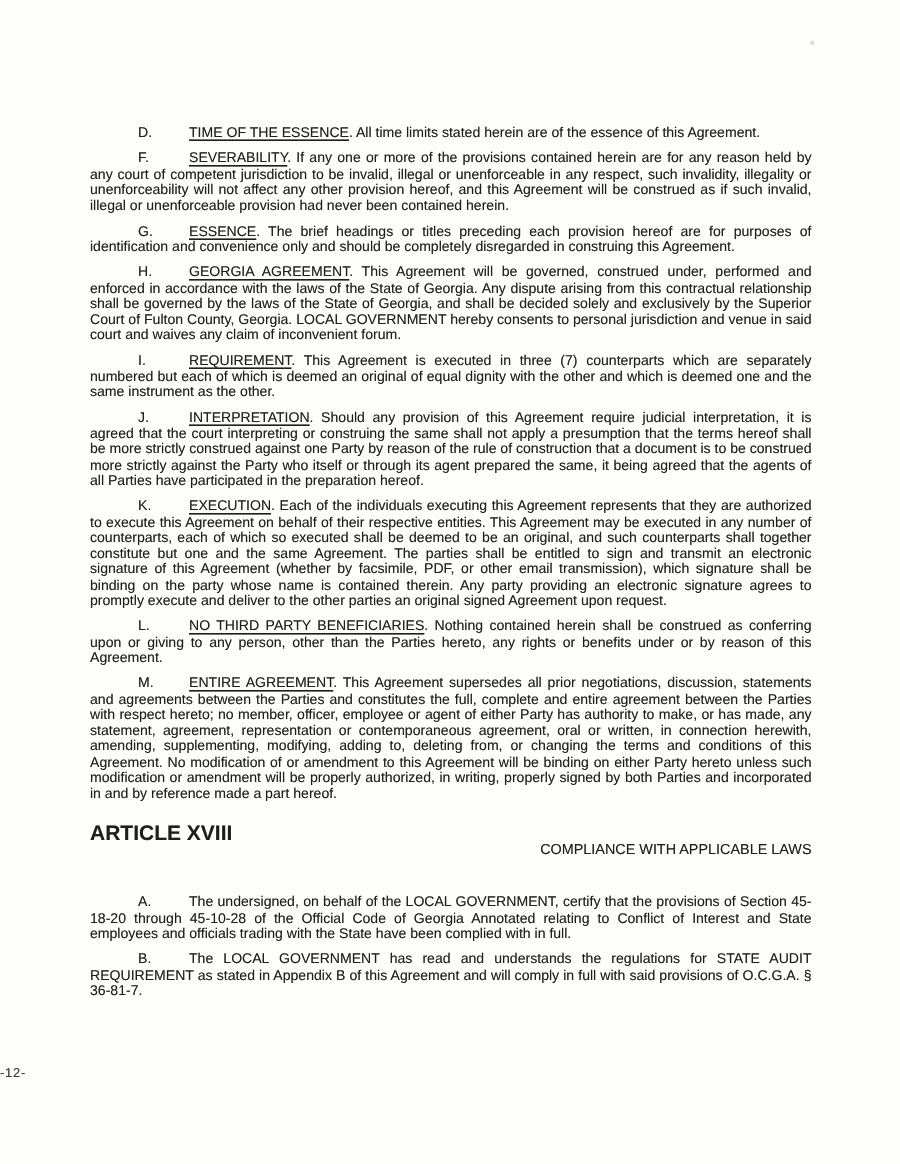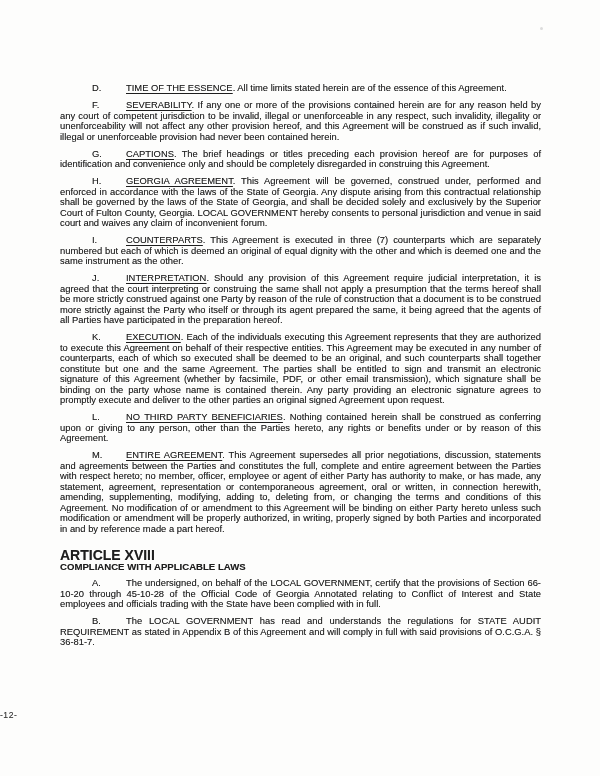--- a/index.html
+++ b/index.html
@@ -39,25 +39,25 @@
     text-decoration: underline;
     text-underline-offset: 1.5px;
   }
   .article-title {
     margin: 16px 0 0 0;
     font-size: 14px;
     line-height: 11px;
     font-weight: bold;
   }
   .article-subtitle {
-    margin: 0 0 6px 0;
+    margin: 0 0 24px 0;
     font-size: 9.6px;
     line-height: 11px;
-    font-weight: bold;
-    text-align: left;
+    font-weight: normal;
+    text-align: right;
   }
   .page-number {
     position: absolute;
     top: 710px;
     left: 0;
     width: 600px;
     font-size: 8.6px;
     color: #3a3a3a;
     letter-spacing: 0.5px;
   }
@@ -77,37 +77,37 @@
 <div class="page">
   <div class="scan-dot"></div>
 
   <div class="content">
 
     <p class="sec"><span class="letter">D.</span><span class="heading">TIME OF THE ESSENCE</span><span class="sep">. </span><span class="body-text">All time limits stated herein are of the essence of this Agreement.</span></p>
 
 
     <p class="sec"><span class="letter">F.</span><span class="heading">SEVERABILITY</span><span class="sep">. </span><span class="body-text">If any one or more of the provisions contained herein are for any reason held by any court of competent jurisdiction to be invalid, illegal or unenforceable in any respect, such invalidity, illegality or unenforceability will not affect any other provision hereof, and this Agreement will be construed as if such invalid, illegal or unenforceable provision had never been contained herein.</span></p>
 
-    <p class="sec"><span class="letter">G.</span><span class="heading">CAPTIONS</span><span class="sep">. </span><span class="body-text">The brief headings or titles preceding each provision hereof are for purposes of identification and convenience only and should be completely disregarded in construing this Agreement.</span></p>
+    <p class="sec"><span class="letter">G.</span><span class="heading">ESSENCE</span><span class="sep">. </span><span class="body-text">The brief headings or titles preceding each provision hereof are for purposes of identification and convenience only and should be completely disregarded in construing this Agreement.</span></p>
 
     <p class="sec"><span class="letter">H.</span><span class="heading">GEORGIA AGREEMENT</span><span class="sep">. </span><span class="body-text">This Agreement will be governed, construed under, performed and enforced in accordance with the laws of the State of Georgia. Any dispute arising from this contractual relationship shall be governed by the laws of the State of Georgia, and shall be decided solely and exclusively by the Superior Court of Fulton County, Georgia.  LOCAL GOVERNMENT hereby consents to personal jurisdiction and venue in said court and waives any claim of inconvenient forum.</span></p>
 
-    <p class="sec"><span class="letter">I.</span><span class="heading">COUNTERPARTS</span><span class="sep">. </span><span class="body-text">This Agreement is executed in three (7) counterparts which are separately numbered but each of which is deemed an original of equal dignity with the other and which is deemed one and the same instrument as the other.</span></p>
+    <p class="sec"><span class="letter">I.</span><span class="heading">REQUIREMENT</span><span class="sep">. </span><span class="body-text">This Agreement is executed in three (7) counterparts which are separately numbered but each of which is deemed an original of equal dignity with the other and which is deemed one and the same instrument as the other.</span></p>
 
     <p class="sec"><span class="letter">J.</span><span class="heading">INTERPRETATION</span><span class="sep">. </span><span class="body-text">Should any provision of this Agreement require judicial interpretation, it is agreed that the court interpreting or construing the same shall not apply a presumption that the terms hereof shall be more strictly construed against one Party by reason of the rule of construction that a document is to be construed more strictly against the Party who itself or through its agent prepared the same, it being agreed that the agents of all Parties have participated in the preparation hereof.</span></p>
 
     <p class="sec"><span class="letter">K.</span><span class="heading">EXECUTION</span><span class="sep">. </span><span class="body-text">Each of the individuals executing this Agreement represents that they are authorized to execute this Agreement on behalf of their respective entities.  This Agreement may be executed in any number of counterparts, each of which so executed shall be deemed to be an original, and such counterparts shall together constitute but one and the same Agreement.  The parties shall be entitled to sign and transmit an electronic signature of this Agreement (whether by facsimile, PDF, or other email transmission), which signature shall be binding on the party whose name is contained therein.  Any party providing an electronic signature agrees to promptly execute and deliver to the other parties an original signed Agreement upon request.</span></p>
 
     <p class="sec"><span class="letter">L.</span><span class="heading">NO THIRD PARTY BENEFICIARIES</span><span class="sep">. </span><span class="body-text">Nothing contained herein shall be construed as conferring upon or giving to any person, other than the Parties hereto, any rights or benefits under or by reason of this Agreement.</span></p>
 
     <p class="sec"><span class="letter">M.</span><span class="heading">ENTIRE AGREEMENT</span><span class="sep">. </span><span class="body-text">This Agreement supersedes all prior negotiations, discussion, statements and agreements between the Parties and constitutes the full, complete and entire agreement between the Parties with respect hereto; no member, officer, employee or agent of either Party has authority to make, or has made, any statement, agreement, representation or contemporaneous agreement, oral or written, in connection herewith, amending, supplementing, modifying, adding to, deleting from, or changing the terms and conditions of this Agreement.  No modification of or amendment to this Agreement will be binding on either Party hereto unless such modification or amendment will be properly authorized, in writing, properly signed by both Parties and incorporated in and by reference made a part hereof.</span></p>
 
     <h1 class="article-title">ARTICLE XVIII</h1>
     <h2 class="article-subtitle">COMPLIANCE WITH APPLICABLE LAWS</h2>
 
-    <p class="sec"><span class="letter">A.</span><span class="body-text">The undersigned, on behalf of the LOCAL GOVERNMENT, certify that the provisions of Section 66-10-20 through 45-10-28 of the Official Code of Georgia Annotated relating to Conflict of Interest and State employees and officials trading with the State have been complied with in full.</span></p>
+    <p class="sec"><span class="letter">A.</span><span class="body-text">The undersigned, on behalf of the LOCAL GOVERNMENT, certify that the provisions of Section 45-18-20 through 45-10-28 of the Official Code of Georgia Annotated relating to Conflict of Interest and State employees and officials trading with the State have been complied with in full.</span></p>
 
     <p class="sec"><span class="letter">B.</span><span class="body-text">The LOCAL GOVERNMENT has read and understands the regulations for STATE AUDIT REQUIREMENT as stated in Appendix B of this Agreement and will comply in full with said provisions of O.C.G.A. § 36-81-7.</span></p>
 
   </div>
 
   <div class="page-number">-12-</div>
 </div>
 
 </body></html>

